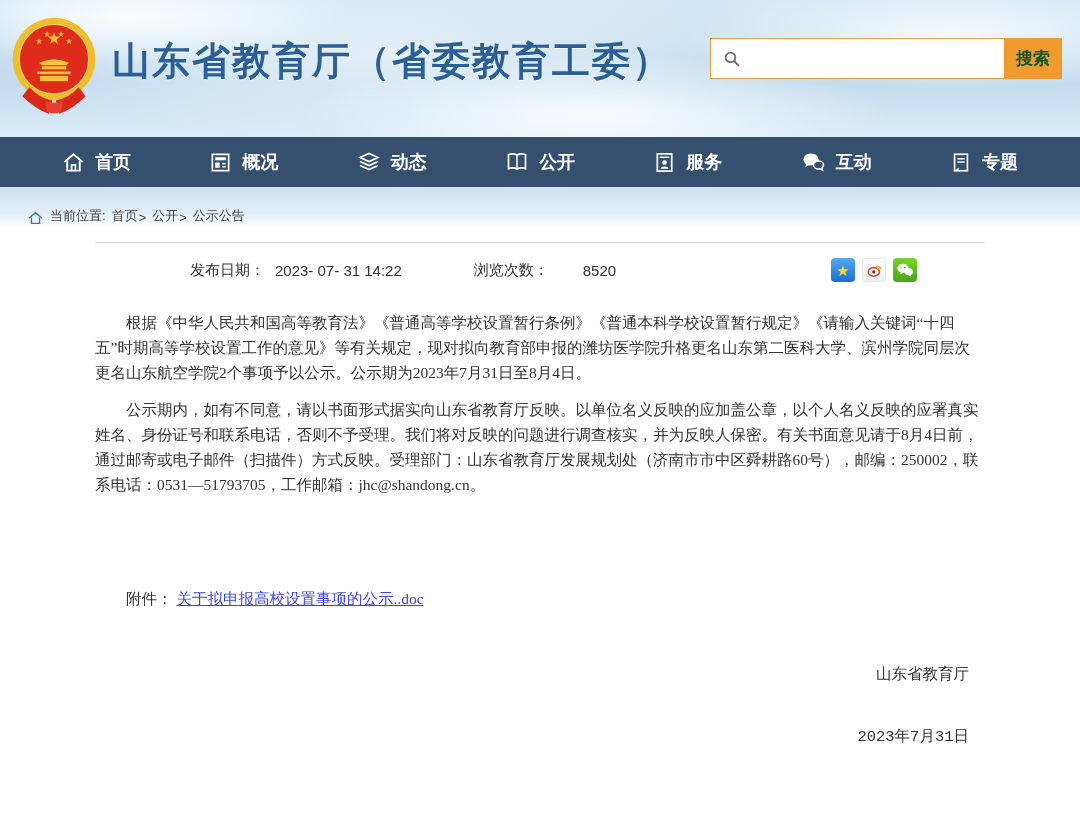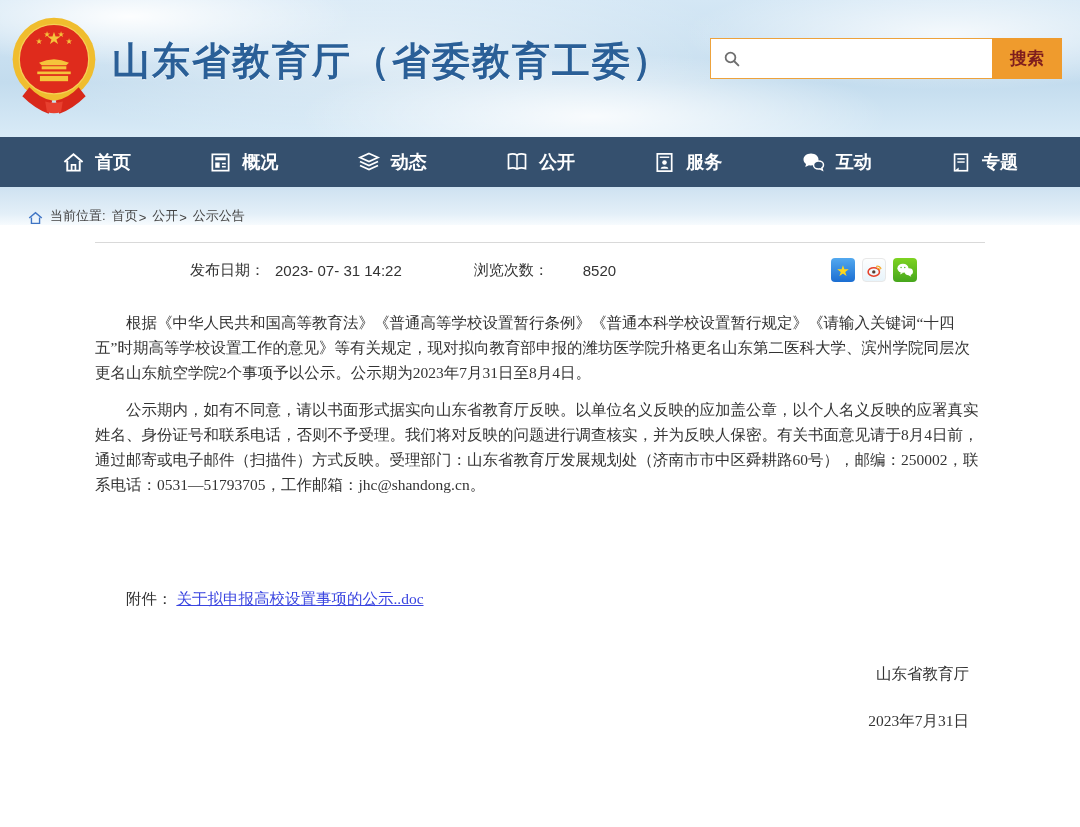--- a/index.html
+++ b/index.html
@@ -30,21 +30,21 @@
     flex:1; display:flex; align-items:center; background:#fff;
     border:1px solid #eda23c; border-right:none; padding-left:12px;
   }
   .search-box svg { flex:0 0 auto; }
   .search-box input {
     flex:1; border:none; outline:none; font-size:15px; color:#333;
     margin-left:9px; font-family:"Liberation Sans",sans-serif; background:transparent;
   }
   .search-box input::placeholder { color:#8a8a8a; }
   .search-btn {
-    width:70px; border:none; background:#ef9b2d; color:#7f1d1d;
+    width:58px; border:none; background:#ef9b2d; color:#14532d;
     font-size:17px; font-weight:bold; cursor:pointer; font-family:"Liberation Sans",sans-serif;
   }
 
   
   .main-nav {
     height:50px; background:#35506e; display:flex; align-items:center;
     justify-content:space-between; padding:0 62px;
   }
   .nav-item { display:flex; align-items:center; gap:10px; color:#fff;
     font-size:18px; font-weight:bold; cursor:pointer; white-space:nowrap; }
@@ -77,24 +77,24 @@
   .share-weibo { background:linear-gradient(180deg,#fdfefe,#e8f4fb); border:1px solid #e8e8e8; }
   .share-wechat { background:linear-gradient(180deg,#7ed321,#46a61c); }
 
   .article-body { margin-top:28px; font-family:"Liberation Serif", serif;
     font-size:15.5px; line-height:25px; color:#333; }
   .article-body p { margin:0 0 12px 0; text-indent:2em; }
 
   .attachment-row { margin-top:92px; font-family:"Liberation Serif", serif; font-size:15.5px; color:#333; text-indent:2em; }
   .attachment-link { color:#3a45e0; text-decoration:underline; cursor:pointer; font-family:"Liberation Serif", serif; }
 
-  .signature { text-align:right; padding-right:16px; font-family:Liberation Serif, serif;
+  .signature { text-align:right; padding-right:16px; font-family:Liberation Mono, monospace;
     font-size:15.5px; color:#333; }
   .sig-org { margin-top:54px; }
-  .sig-date { margin-top:26px; }
+  .sig-date { margin-top:41px; }
 </style>
 </head>
 <body>
 
 <div class="site-header">
   <svg class="logo-emblem" viewBox="0 0 100 116">
     <circle cx="50" cy="48" r="47" fill="#f0bd2e"></circle>
     <circle cx="50" cy="48" r="39.5" fill="#df2b1c"></circle>
     <circle cx="50" cy="48" r="39.5" fill="none" stroke="#f5cf55" stroke-width="1.5"></circle>
     <text x="50" y="31" font-size="19" text-anchor="middle" fill="#f5c33b">★</text>

